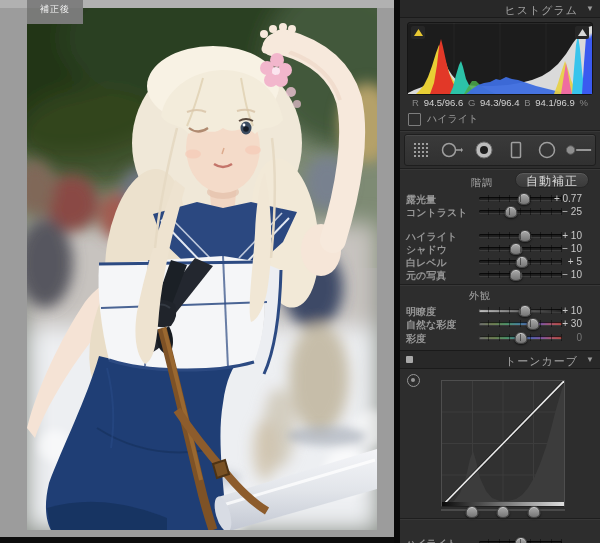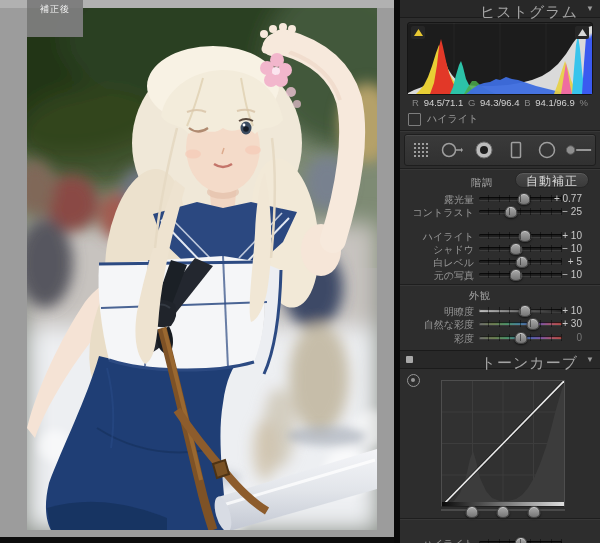--- a/index.html
+++ b/index.html
@@ -4,30 +4,30 @@
 <style>
   html,body{margin:0;padding:0;background:#000;}
   body{width:600px;height:543px;overflow:hidden;font-family:"Liberation Sans","DejaVu Sans",sans-serif;}
   .app{position:relative;width:600px;height:543px;background:#0a0a0a;overflow:hidden;}
 
   
   .viewer{position:absolute;left:0;top:0;width:394px;height:543px;background:#9c9c9c;}
   .viewer-topbar{position:absolute;left:0;top:0;width:394px;height:8px;background:#b1b1b1;}
   .photo{position:absolute;left:27px;top:8px;width:350px;height:522px;overflow:hidden;background:#8a8f88;}
   .photo svg{display:block;}
-  .after-tab{position:absolute;left:27px;top:0;width:56px;height:37px;background:rgba(125,125,125,.96);
+  .after-tab{position:absolute;left:27px;top:0;width:56px;height:24px;background:rgba(125,125,125,.96);
     color:#f2f2f2;font-size:9px;line-height:19px;text-align:center;letter-spacing:1px;z-index:3;}
   .viewer-bottombar{position:absolute;left:0;top:537px;width:394px;height:6px;background:#0d0d0d;}
   .panel-gap{position:absolute;left:394px;top:0;width:6px;height:543px;background:#0a0a0a;}
 
   
   .panel{position:absolute;left:400px;top:0;width:200px;height:543px;background:#2d2d2d;overflow:hidden;
     font-size:10px;color:#9c9c9c;}
   .hdr{position:absolute;left:0;width:200px;height:17px;background:#282828;border-bottom:1px solid #1b1b1b;}
-  .hdr .hdr-title{position:absolute;right:22px;top:3px;font-size:15px;color:#a4a4a4;letter-spacing:1px;}
+  .hdr .hdr-title{position:absolute;right:22px;top:3px;font-size:11px;color:#a4a4a4;letter-spacing:1px;}
   .hdr .hdr-caret{position:absolute;right:6px;top:4px;font-size:8px;color:#9a9a9a;}
   .hdr .panel-sq{position:absolute;left:6px;top:5px;width:7px;height:7px;background:#a8a8a8;border-radius:1px;}
   .hist-header{top:0;}
   .curve-header{top:350px;border-top:1px solid #1a1a1a;}
 
   .hist-box{position:absolute;left:7px;top:22px;width:184px;height:71px;background:#1c1c1c;
     border:1px solid #151515;border-radius:3px;box-shadow:inset 0 1px 0 rgba(255,255,255,.06);}
   .clip{position:absolute;top:3px;width:14px;height:13px;background:#262626;border-radius:2px;}
   .clip.left{left:3px;}
   .clip.right{right:3px;}
@@ -48,21 +48,21 @@
     background:linear-gradient(#3a3a3a,#313131);border:1px solid #1e1e1e;border-radius:3px;
     box-shadow:inset 0 1px 0 rgba(255,255,255,.07);display:flex;align-items:center;justify-content:space-around;}
   .tool{width:28px;height:26px;display:flex;align-items:center;justify-content:center;cursor:pointer;}
 
   .sec-label{position:absolute;width:60px;text-align:center;color:#a8a8a8;letter-spacing:1px;}
   .auto-btn{position:absolute;right:11px;top:172px;height:16px;line-height:16px;padding:0 10px;
     background:linear-gradient(#4a4a4a,#3a3a3a);border:1px solid #272727;border-radius:8px;
     color:#d6d6d6;font-size:12px;box-shadow:inset 0 1px 0 rgba(255,255,255,.1);letter-spacing:1px;}
 
   .srow{position:absolute;left:0;width:200px;height:13px;}
-  .slabel{position:absolute;left:0;top:1px;width:74px;text-align:right;color:#969696;white-space:nowrap;}
+  .slabel{position:absolute;left:6px;top:1px;width:74px;text-align:left;color:#969696;white-space:nowrap;font-weight:bold;}
   .strack{position:absolute;left:79px;top:5px;width:83px;height:3px;border-radius:2px;background:#202020;
     box-shadow:inset 0 1px 1px rgba(0,0,0,.8),0 1px 0 rgba(255,255,255,.08);}
   .strack::after{content:"";position:absolute;left:0;top:-2px;width:100%;height:7px;
     background:repeating-linear-gradient(90deg,transparent 0 9.4px,rgba(0,0,0,.45) 9.4px 10.4px);pointer-events:none;}
   .track-clarity{background:linear-gradient(90deg,#c2c2c2,#6a6a6a 50%,#262626);}
   .track-rainbow{background:linear-gradient(90deg,#6f6f6f,#6e7f52 18%,#4f9268,#47829c 48%,#5463ae 63%,#82569e 76%,#ae5568 88%,#b44c44);}
   .thumb{position:absolute;top:-4px;width:11px;height:10px;transform:translateX(-50%);
     background:linear-gradient(#ababab,#757575);border:1px solid #474747;
     border-radius:45% 45% 50% 50%/62% 62% 38% 38%;
     box-shadow:0 1px 2px rgba(0,0,0,.6),inset 0 1px 0 rgba(255,255,255,.35);}
@@ -278,21 +278,21 @@
       </div>
       <div class="clip right">
         <svg width="9" height="7" viewBox="0 0 9 7">
             <polygon points="4.5,0 9,7 0,7" fill="#d8d8d8"></polygon>
           </svg>
       </div>
     </div>
 
     <div class="rgb-row">
       <span>R</span>
-      <span class="num">94.5/71.1</span>
+      <span class="num">94.5/96.6</span>
       <span>G</span>
       <span class="num">94.3/96.4</span>
       <span>B</span>
       <span class="num">94.1/96.9</span>
       <span>%</span>
     </div>
 
     <div class="orig-row">
       <span class="checkbox"></span>
       <span class="orig-label">ハイライト</span>

